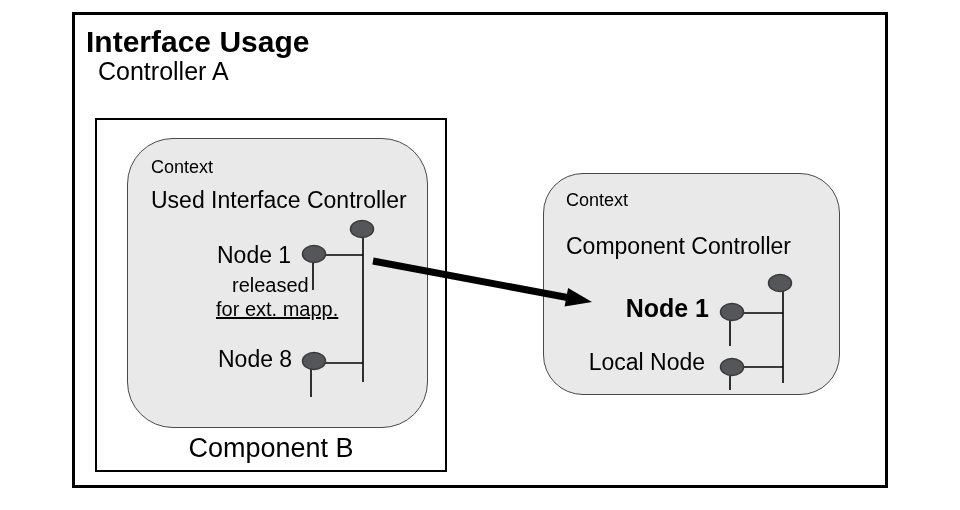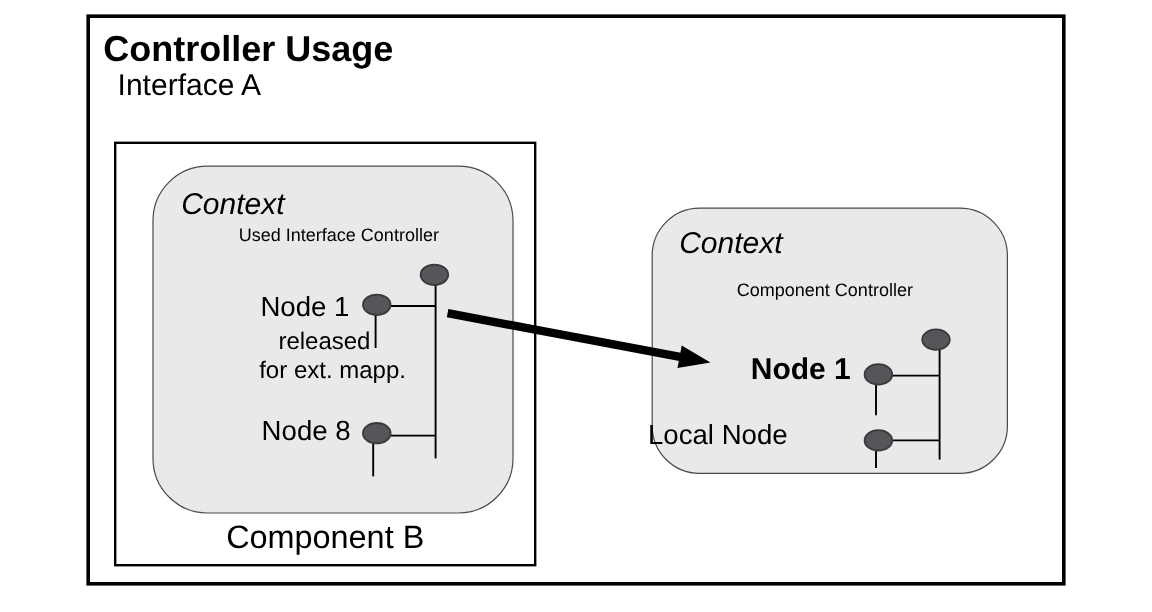--- a/index.html
+++ b/index.html
@@ -19,41 +19,41 @@
     position:absolute;left:95px;top:118px;width:352px;height:354px;
     border:2px solid #000;box-sizing:border-box;background:#fff;
   }
   #component-b-label{left:95px;top:435px;width:352px;font-size:27px;text-align:center;}
   .context-box{
     position:absolute;background:#e9e9e9;border:1.5px solid #4a4a4a;
     box-sizing:border-box;border-radius:46px;
   }
   #left-context-box{left:127px;top:138px;width:301px;height:290px;}
   #right-context-box{left:543px;top:173px;width:297px;height:222px;border-radius:40px;}
-  .ctx-title{font-size:25px;font-style:italic;}
-  .ctx-subtitle{font-size:15px;margin-left:48px;}
+  .ctx-title{font-size:18px;}
+  .ctx-subtitle{font-size:23px;}
   #left-context-title{left:151px;top:158px;}
   #left-context-subtitle{left:151px;top:189px;}
   #left-node1-label{left:217px;top:244px;font-size:23px;}
   #left-node1-note1{left:216px;top:275px;font-size:20px;margin-left:16px;}
-  #left-node1-note2{left:216px;top:299px;font-size:20px;}
+  #left-node1-note2{left:216px;top:299px;font-size:20px;text-decoration:underline;}
   #left-node2-label{left:218px;top:348px;font-size:23px;}
   #right-context-title{left:566px;top:191px;}
   #right-context-subtitle{left:566px;top:235px;}
   #right-node1-label{left:550px;top:296px;width:159px;font-size:25px;font-weight:bold;text-align:right;}
-  #right-local-node-label{left:540px;top:351px;width:165px;font-size:23px;}
+  #right-local-node-label{left:540px;top:351px;width:165px;font-size:23px;text-align:right;}
   #diagram-svg{position:absolute;left:0;top:0;width:960px;height:510px;pointer-events:none;}
 </style>
 </head>
 <body>
 
 <div id="frame"></div>
 
-<div class="abs" id="title">Controller Usage</div>
-<div class="abs" id="component-a-label">Interface A</div>
+<div class="abs" id="title">Interface Usage</div>
+<div class="abs" id="component-a-label">Controller A</div>
 
 <div id="component-b-box"></div>
 <div class="abs" id="component-b-label">Component B</div>
 
 <div class="context-box" id="left-context-box"></div>
 <div class="abs ctx-title" id="left-context-title">Context</div>
 <div class="abs ctx-subtitle" id="left-context-subtitle">Used Interface Controller</div>
 <div class="abs" id="left-node1-label">Node 1</div>
 <div class="abs" id="left-node1-note1">released</div>
 <div class="abs" id="left-node1-note2">for ext. mapp.</div>

